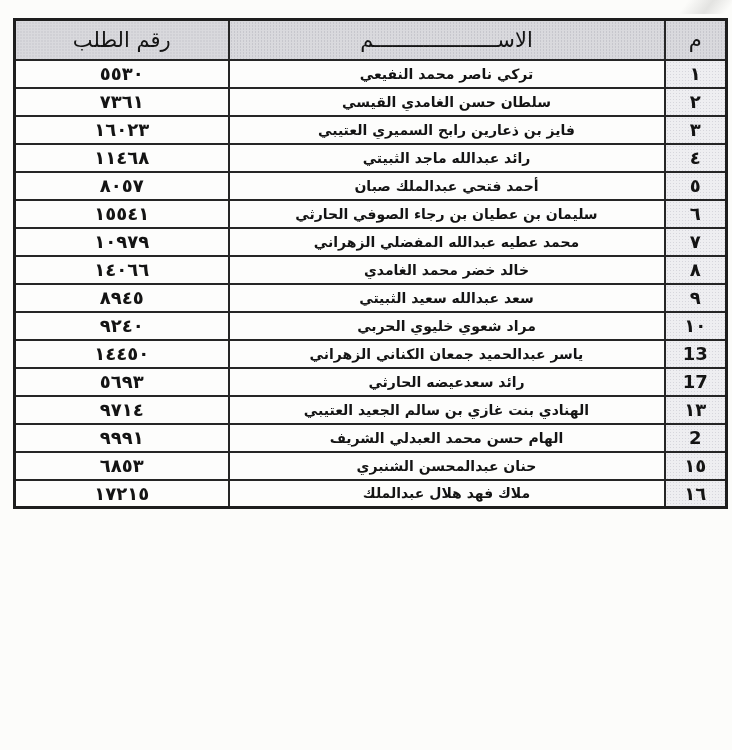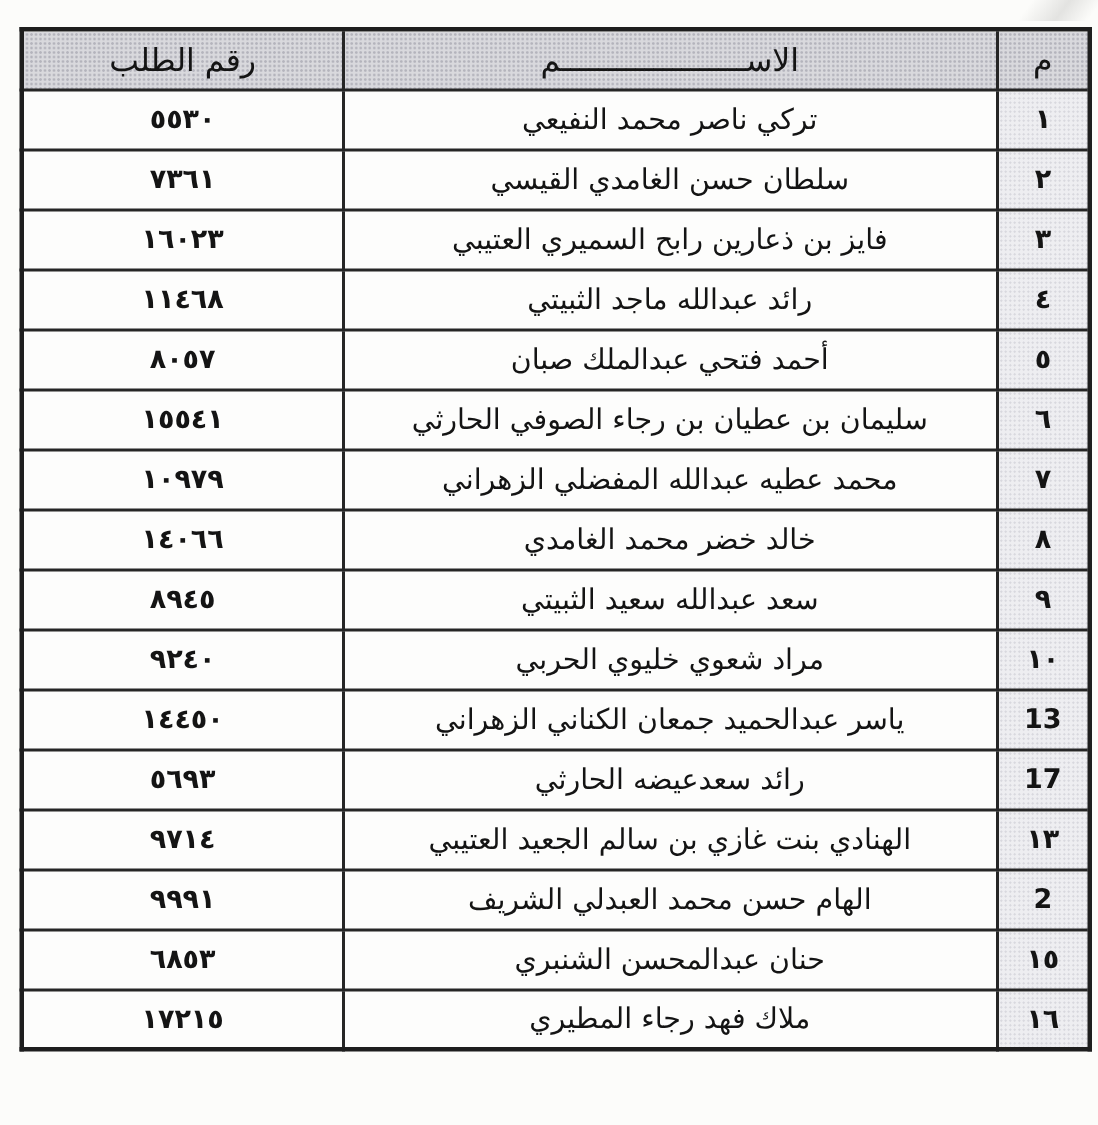--- a/index.html
+++ b/index.html
@@ -48,33 +48,33 @@
   .req-table thead th {
     height: 40px;
     background-color: #d9d9dd;
     background-image: radial-gradient(circle, #b4b4bc 0.8px, rgba(0,0,0,0) 0.9px);
     background-size: 3px 3px;
     font-size: 21px;
     font-weight: normal;
     white-space: nowrap;
   }
   .req-table tbody td {
-    height: 40px;
+    height: 28px;
     background: #fdfdfc;
   }
   .req-table td.serial-cell {
     background-color: #eeeef1;
     background-image: radial-gradient(circle, #d6d6dc 0.7px, rgba(0,0,0,0) 0.8px);
     background-size: 3px 3px;
     font-size: 18px;
     font-weight: bold;
   }
   .req-table td.name-cell {
-    font-size: 19px;
-    font-weight: normal;
+    font-size: 14px;
+    font-weight: bold;
     white-space: nowrap;
   }
   .req-table td.reqno-cell {
     font-size: 18px;
     font-weight: bold;
     letter-spacing: 3px;
     direction: rtl;
   }
 </style>
 </head>
@@ -167,19 +167,19 @@
       <td class="name-cell">الهام حسن محمد العبدلي الشريف</td>
       <td class="reqno-cell">٩٩٩١</td>
     </tr>
         <tr>
       <td class="serial-cell">١٥</td>
       <td class="name-cell">حنان عبدالمحسن الشنبري</td>
       <td class="reqno-cell">٦٨٥٣</td>
     </tr>
         <tr>
       <td class="serial-cell">١٦</td>
-      <td class="name-cell">ملاك فهد رجاء المطيري</td>
+      <td class="name-cell">ملاك فهد هلال عبدالملك</td>
       <td class="reqno-cell">١٧٢١٥</td>
     </tr>
       </tbody>
   </table>
 
 </div>
 
 </body></html>

